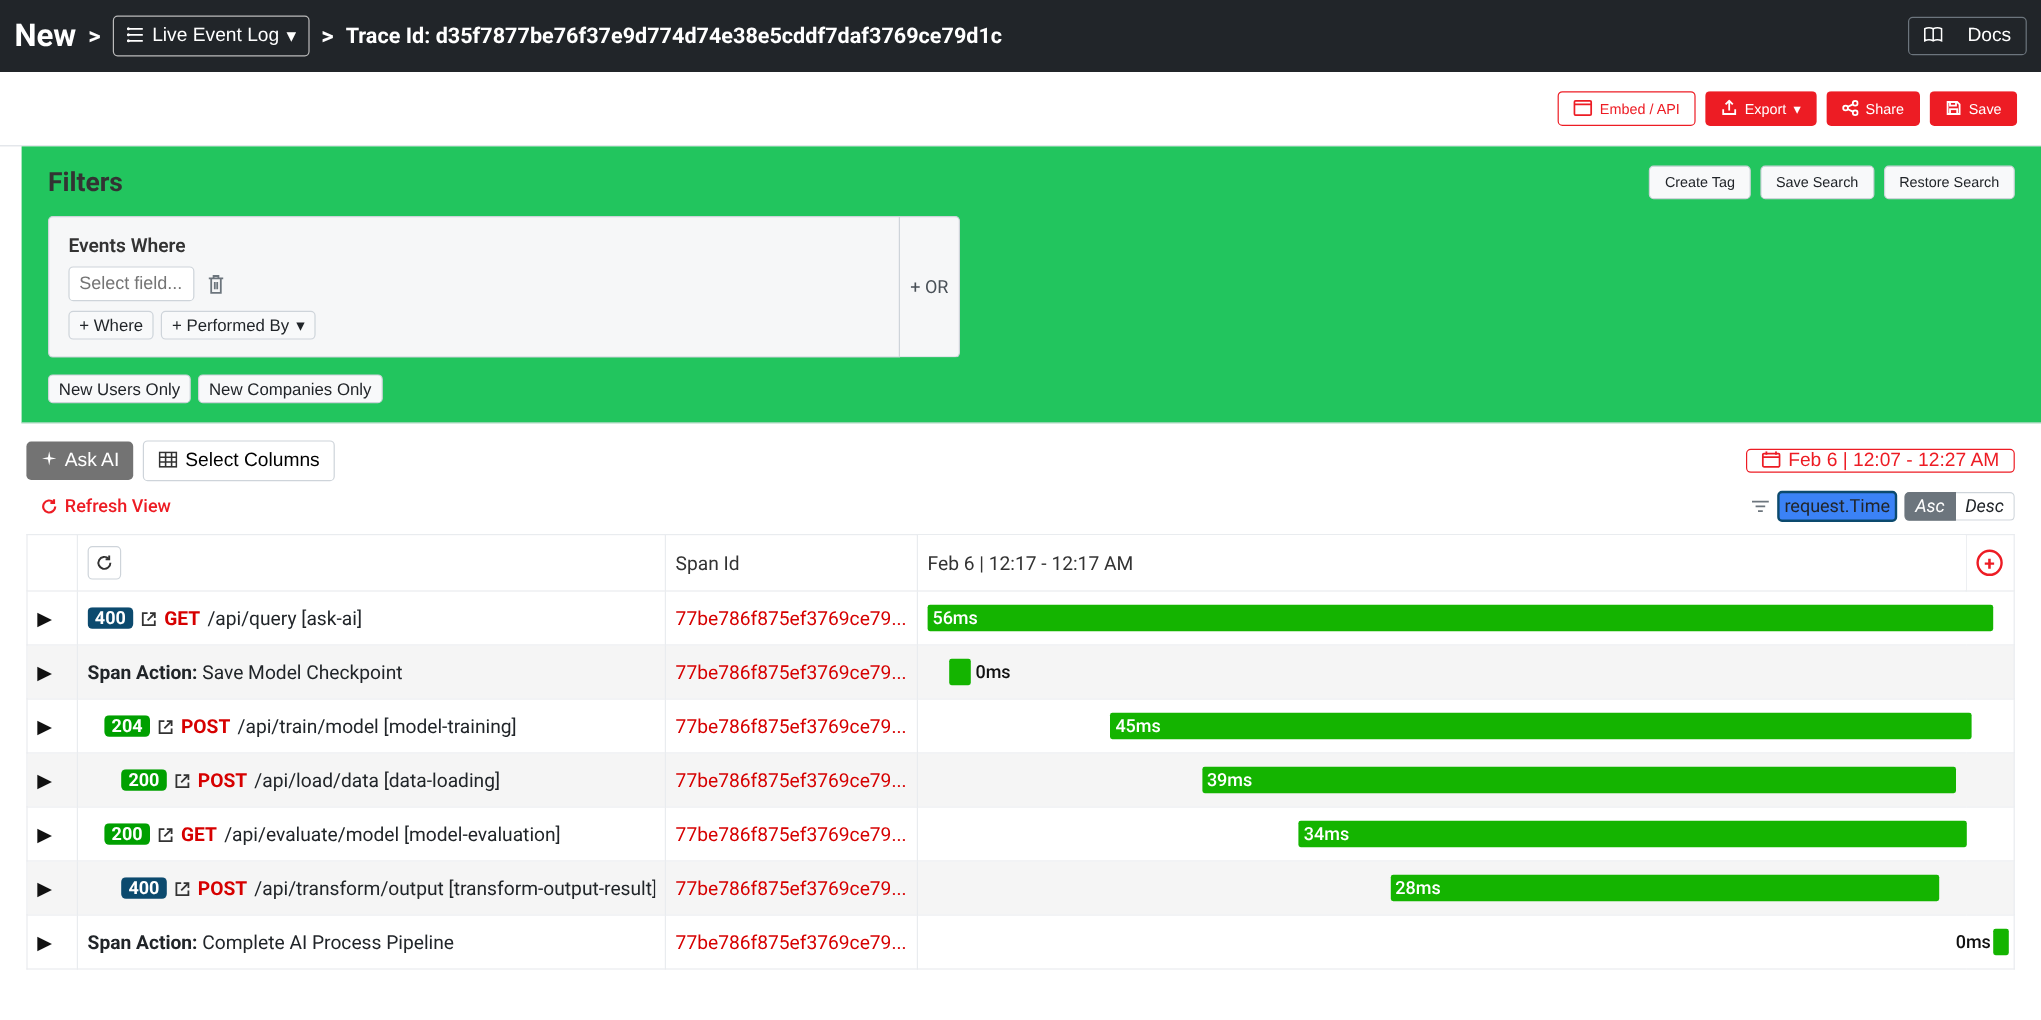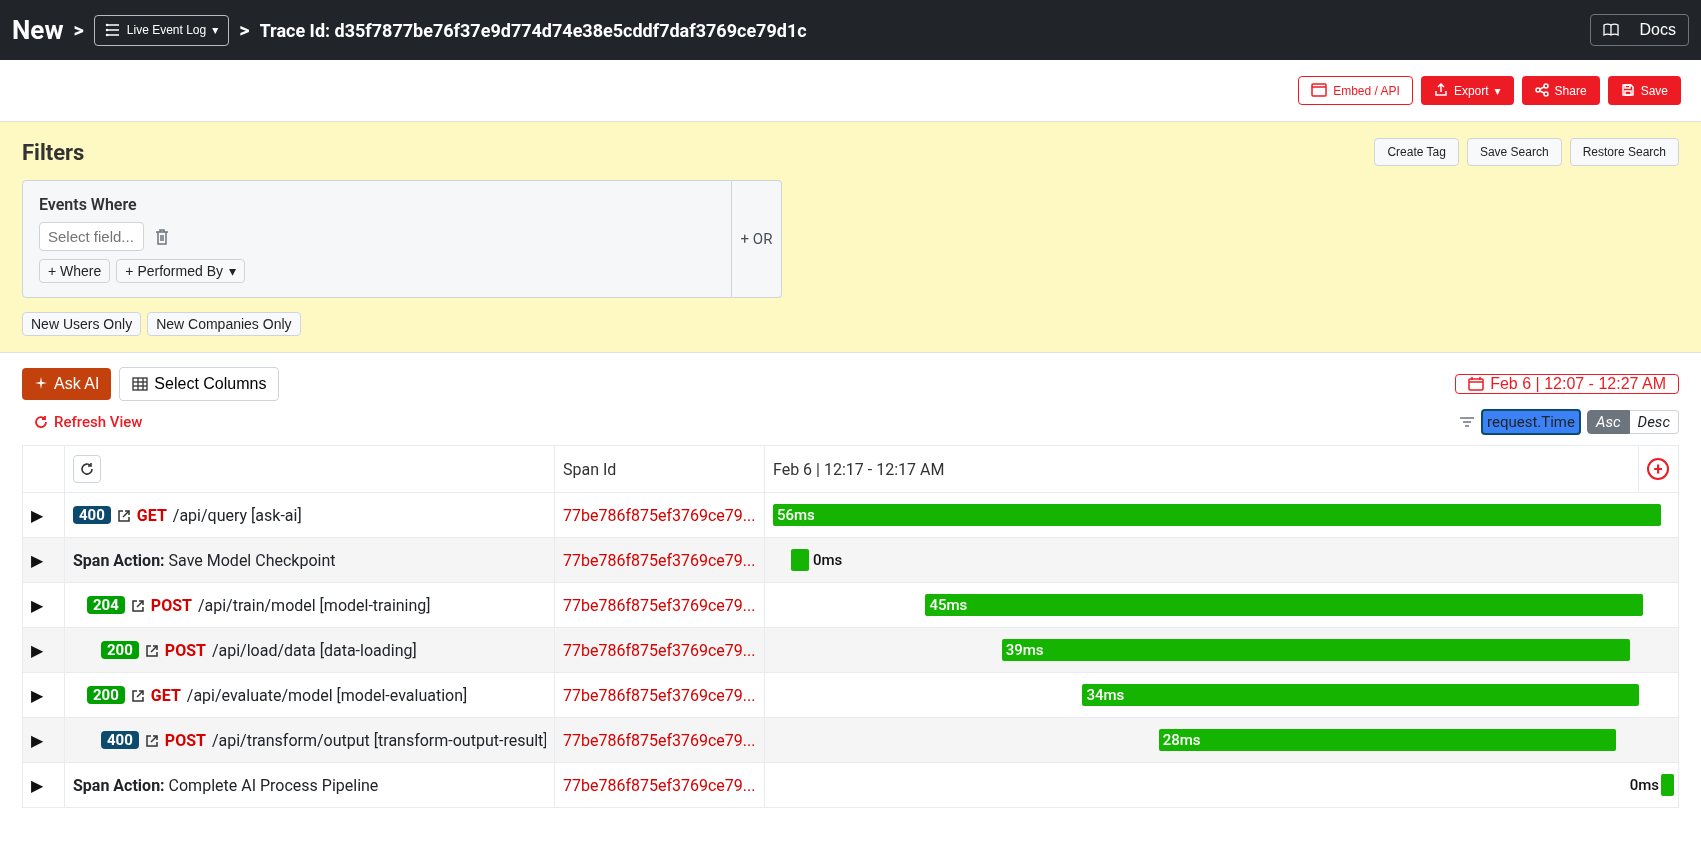--- a/index.html
+++ b/index.html
@@ -1,51 +1,51 @@
 <!DOCTYPE html>
 <html><head>
 <meta charset="utf-8">
 <style>
   * { box-sizing: border-box; margin: 0; padding: 0; }
   body { font-family: -apple-system, BlinkMacSystemFont, "Segoe UI", Roboto, "Helvetica Neue", sans-serif; font-size: 14px; color: #212529; background: #fff; }
   
   .topbar { background: #212529; height: 60px; display: flex; align-items: center; padding: 0 12px; gap: 10px; }
   .topbar .new-label { color: #fff; font-size: 26px; font-weight: 700; }
   .topbar .chev { color: #fff; font-size: 20px; font-weight: 700; }
-  .live-log-btn { display: inline-flex; align-items: center; gap: 6px; border: 1px solid #bbb; background: transparent; color: #fff; padding: 6px 10px; border-radius: 4px; font-size: 12px; cursor: pointer; }
+  .live-log-btn { display: inline-flex; align-items: center; gap: 6px; border: 1px solid #bbb; background: transparent; color: #fff; padding: 6px 10px; border-radius: 4px; font-size: 16px; cursor: pointer; }
   .trace-id { color: #fff; font-size: 18px; font-weight: 700; white-space: nowrap; overflow: hidden; text-overflow: ellipsis; }
   .topbar-spacer { flex: 1; }
   .docs-btn { display: inline-flex; align-items: flex-end; gap: 21px; border: 1px solid #6c757d; background: transparent; color: #fff; padding: 6px 12px; border-radius: 4px; font-size: 16px; cursor: pointer; }
 
   .actionbar { background: #fff; border-bottom: 1px solid #dee2e6; padding: 16px 20px; display: flex; justify-content: flex-end; gap: 8px; }
   .btn { display: inline-flex; align-items: center; gap: 6px; border: 1px solid transparent; padding: 6px 12px; border-radius: 4px; font-size: 12px; font-weight: 500; cursor: pointer; }
   .btn-red { background: #ed1c24; color: #fff; }
   .btn-red-outline { background: #fff; color: #ed1c24; border: 1px solid #ed1c24; }
   .btn-light { background: #f8f9fa; color: #212529; border: 1px solid #ced4da; }
   .btn-sm { padding: 3px 8px; font-size: 14px; }
 
-  .filters-section { background: #fef9c3; padding: 16px 22px; border-bottom: 1px solid #dee2e6; }
+  .filters-section { background: #22c55e; padding: 16px 22px; border-bottom: 1px solid #dee2e6; margin-left: 18px; }
   .filters-head { display: flex; align-items: center; margin-bottom: 14px; }
   .filters-title { font-size: 22px; font-weight: 700; color: #333; flex: 1; }
   .filters-actions { display: flex; gap: 8px; }
   .filters-box-row { display: flex; margin-bottom: 14px; }
   .filters-box { border: 1px solid #ced4da; border-radius: 4px; padding: 14px 16px; width: 710px; background: #f6f7f8; display: flex; }
   .filters-box-inner { flex:1; }
   .events-where-label { font-weight: 600; font-size: 16px; color: #333; margin-bottom: 8px; }
   .select-field-row { display: flex; align-items: center; gap: 10px; margin-bottom: 8px; }
   .select-field { border: 1px solid #ced4da; border-radius: 4px; padding: 5px 8px; width: 105px; background: #fff; color: #6c757d; font-size: 15px; }
   .trash-icon { color: #6c757d; cursor: pointer; }
   .chip-row { display:flex; gap:6px; }
   .or-cell { border: 1px solid #ced4da; border-left:none; border-radius: 0 4px 4px 0; display:flex; align-items:center; justify-content:center; width:50px; color:#495057; font-size:15px; background:#f6f7f8; cursor:pointer;}
   .filters-box { border-radius: 4px 0 0 4px; }
   .toggle-row { display:flex; gap:6px; }
 
   .controls-row { background:#fff; padding: 14px 22px 6px 22px; display:flex; align-items:center; }
   .controls-left { display:flex; gap:8px; align-items:center; }
-  .ask-ai-btn { background:#c2410c; color:#fff; border:none; border-radius:4px; padding:7px 12px; font-size:16px; font-weight:500; display:inline-flex; align-items:center; gap:6px; cursor:pointer;}
+  .ask-ai-btn { background:#737373; color:#fff; border:none; border-radius:4px; padding:7px 12px; font-size:16px; font-weight:500; display:inline-flex; align-items:center; gap:6px; cursor:pointer;}
   .select-cols-btn { background:#fff; border:1px solid #ced4da; border-radius:4px; padding:7px 12px; font-size:16px; display:inline-flex; align-items:center; gap:6px; cursor:pointer;}
   .controls-spacer { flex:1; }
   .date-range-btn { border:1px solid #ed1c24; color:#ed1c24; background:#fff; border-radius:4px; padding:0 12px; font-size:16px; font-weight:500; display:inline-flex; align-items:center; gap:6px; cursor:pointer;}
 
   .secondary-row { background:#fff; padding: 2px 22px 10px 34px; display:flex; align-items:center; }
   .refresh-link { color:#ed1c24; font-weight:500; font-size:15px; display:inline-flex; align-items:center; gap:6px; cursor:pointer;}
   .sort-group { margin-left:auto; display:flex; align-items:center; gap:6px; }
   .sort-badge { border:2px solid #0c4a6e; border-radius:4px; padding:2px 4px; font-size:15px; background:#3b82f6; }
   .asc-badge { background:#6c757d; color:#fff; border:1px solid #6c757d; border-radius:4px 0 0 4px; padding:2px 8px; font-size:15px; cursor:pointer;}
   .desc-badge { background:#fff; color:#212529; border:1px solid #ced4da; border-left:none; border-radius:0 4px 4px 0; padding:2px 8px; font-size:15px; cursor:pointer;}

